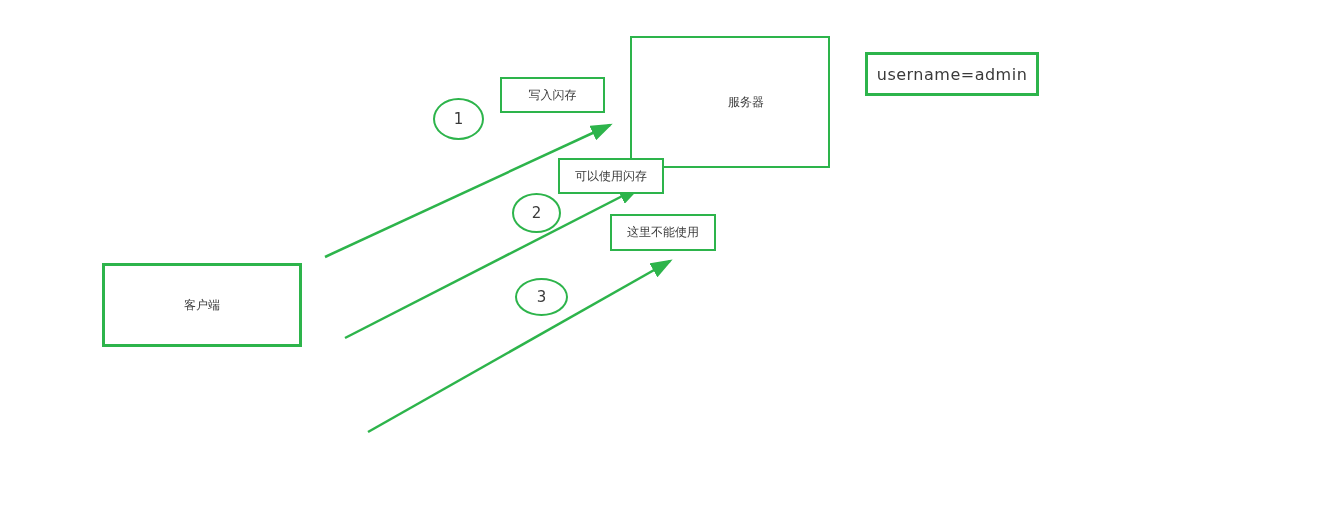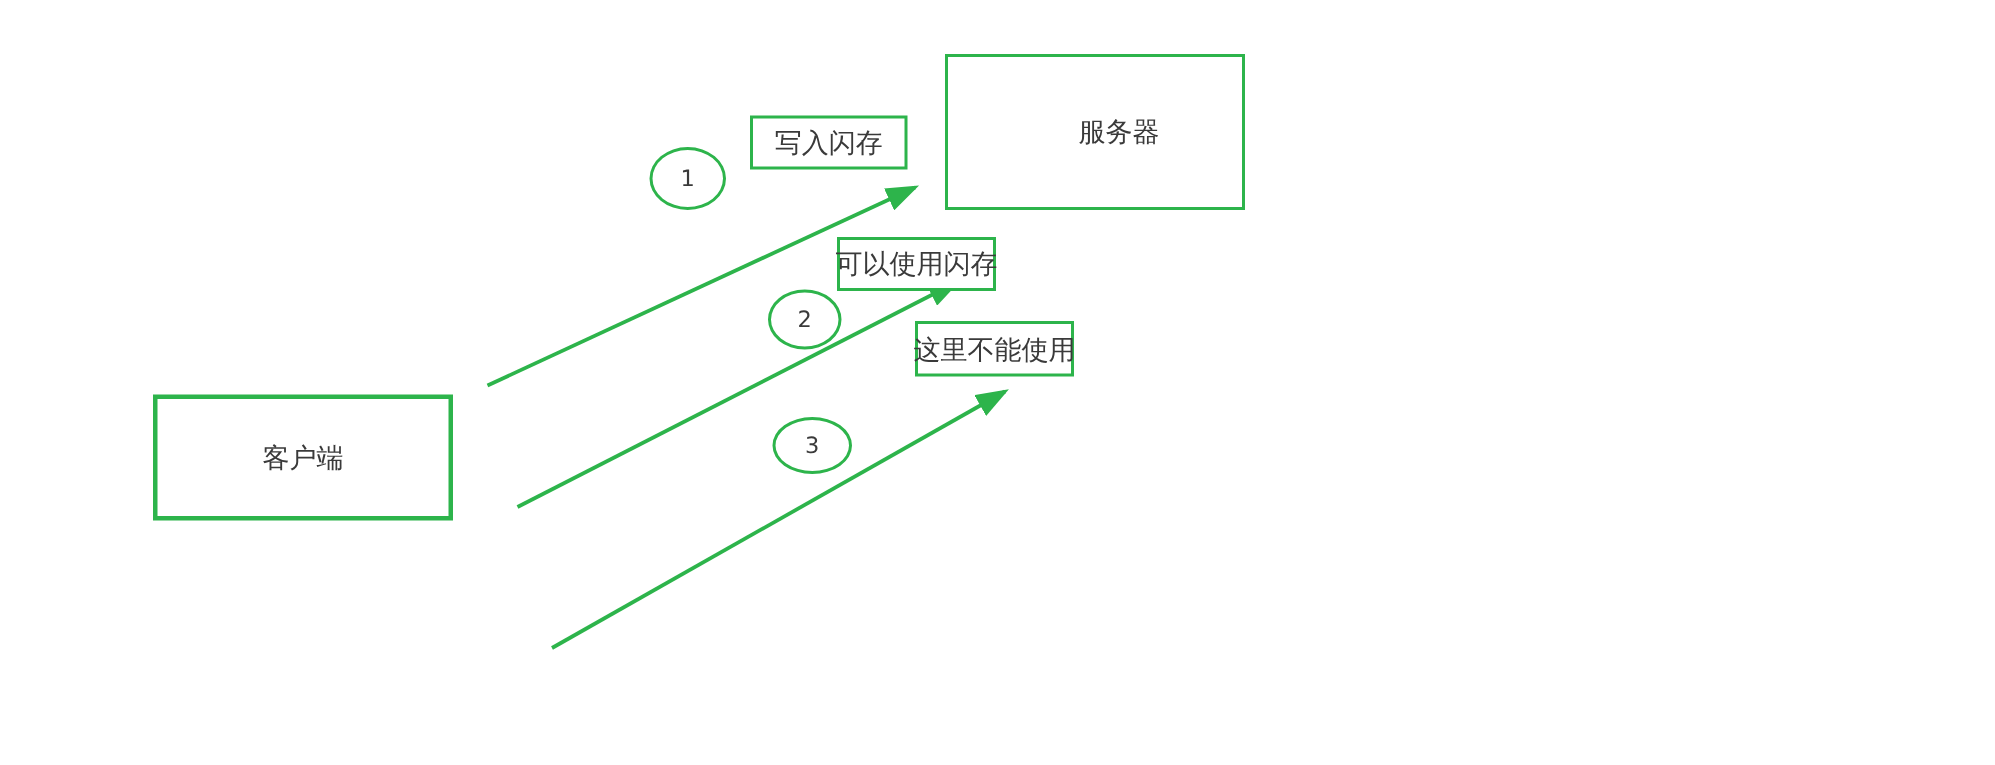--- a/index.html
+++ b/index.html
@@ -22,27 +22,27 @@
     width:1330px;height:510px;
   }
   .box{
     position:absolute;
     border:2px solid var(--accent);
     background:#ffffff;
     display:flex;
     align-items:center;
     justify-content:center;
     box-sizing:border-box;
-    font-size:18px;
+    font-size:12px;
     white-space:nowrap;
   }
   .box.thick{border-width:3px;}
   .box.username{font-size:16px;letter-spacing:0.5px;}
   .node-client{left:102px;top:263px;width:200px;height:84px;}
-  .node-server{left:630px;top:36px;width:200px;height:104px;padding-left:32px;}
+  .node-server{left:630px;top:36px;width:200px;height:132px;padding-left:32px;}
   .node-username{left:865px;top:52px;width:174px;height:44px;}
   .label-step1{left:500px;top:77px;width:105px;height:36px;}
   .label-step2{left:558px;top:158px;width:106px;height:36px;font-family:Liberation Serif, serif;}
   .label-step3{left:610px;top:214px;width:106px;height:37px;}
   .ellipse{
     position:absolute;
     border:2px solid var(--accent);
     border-radius:50%;
     background:#ffffff;
     display:flex;
@@ -74,20 +74,23 @@
   </svg>
 
   <div class="box thick node-client">
     <span>客户端</span>
   </div>
 
   <div class="box node-server">
     <span>服务器</span>
   </div>
 
+  <div class="box thick username node-username">
+    <span>username=admin</span>
+  </div>
 
   <div class="box label-step1">
     <span>写入闪存</span>
   </div>
 
   <div class="box label-step2">
     <span>可以使用闪存</span>
   </div>
 
   <div class="box label-step3">

